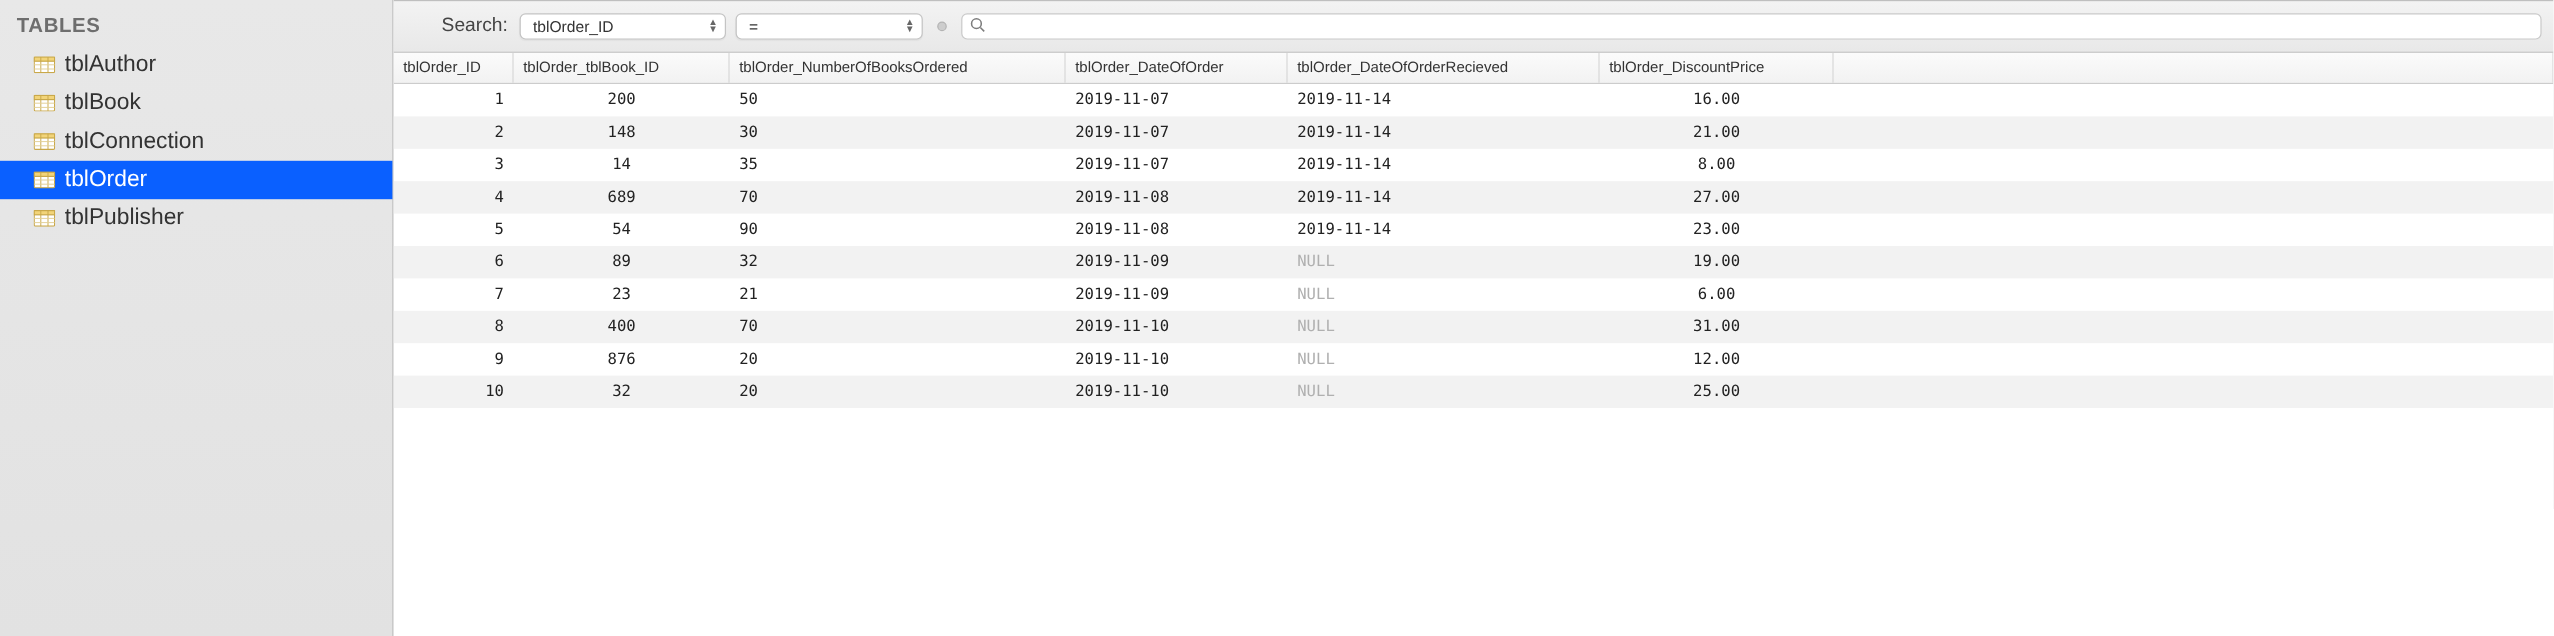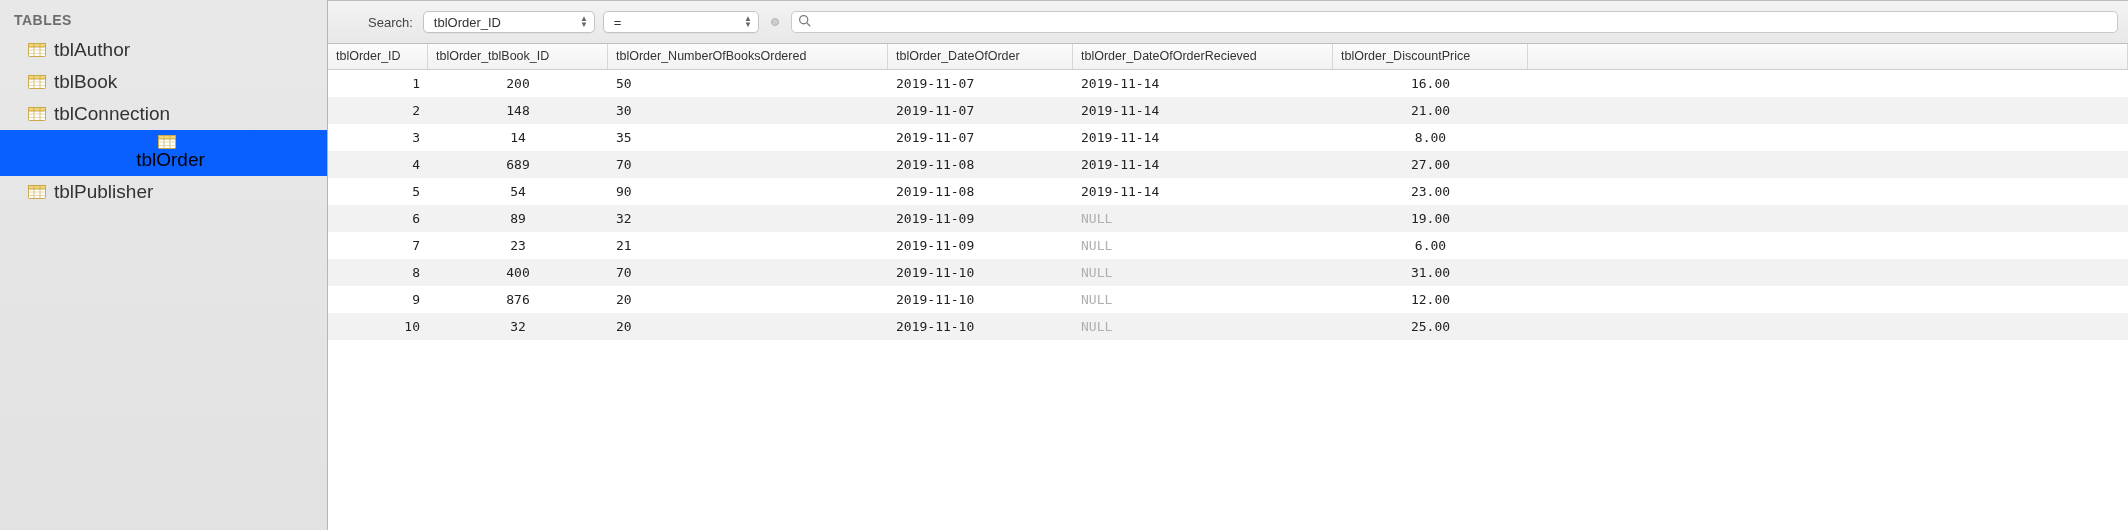--- a/index.html
+++ b/index.html
@@ -12,38 +12,37 @@
       overflow: hidden;
     }
     .sidebar {
       width: 328px;
       background: linear-gradient(#e8e8e8, #e2e2e2);
       border-right: 1px solid #b5b5b5;
       padding-top: 8px;
       flex-shrink: 0;
     }
     .sidebar-header {
-      font-size: 14px;
+      font-size: 17px;
       color: #6e6e6e;
       font-weight: 600;
       letter-spacing: 0.5px;
       padding: 4px 14px 6px 14px;
     }
     .sidebar-item {
       display: flex;
       align-items: center;
       padding: 5px 14px 5px 28px;
       cursor: default;
       color: #333;
       font-size: 19px;
     }
     .sidebar-item.selected {
       background: #0a60ff;
-      color: #000000;
-      flex-direction: column;
+      color: #ffffff;
     }
     .table-icon {
       width: 18px;
       height: 14px;
       margin-right: 8px;
       display: inline-block;
       flex-shrink: 0;
       position: relative;
     }
     .table-icon svg { display: block; }
@@ -59,21 +58,21 @@
       border-bottom: 1px solid #bfbfbf;
       border-top: 1px solid #bfbfbf;
       display: flex;
       align-items: center;
       padding: 6px 10px;
       gap: 8px;
       height: 44px;
     }
     .search-label {
       color: #444;
-      font-size: 13px;
+      font-size: 16px;
       padding-right: 2px;
       padding-left: 30px;
     }
     .select {
       display: flex;
       align-items: center;
       background: #fff;
       border: 1px solid #c4c4c4;
       border-radius: 5px;
       height: 22px;

